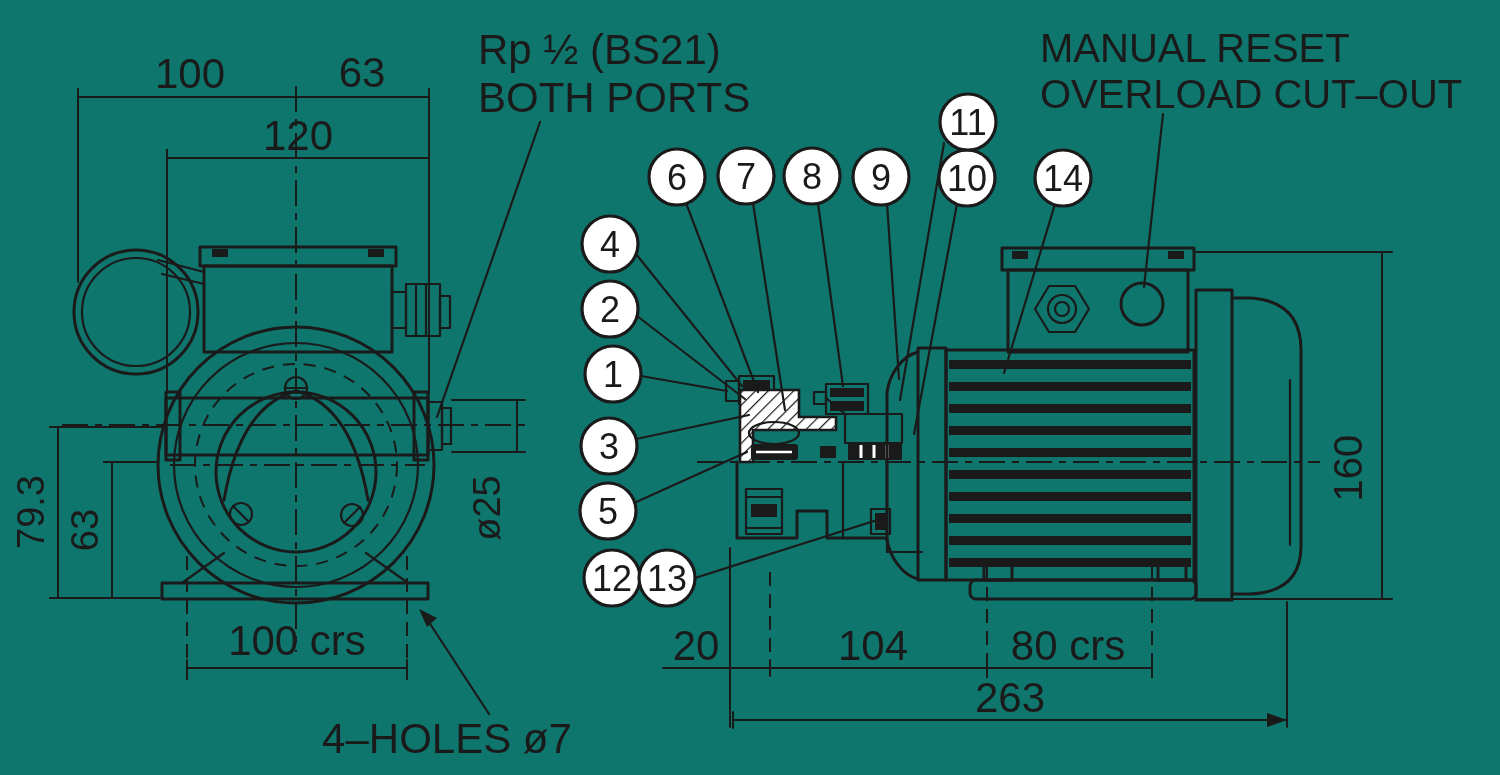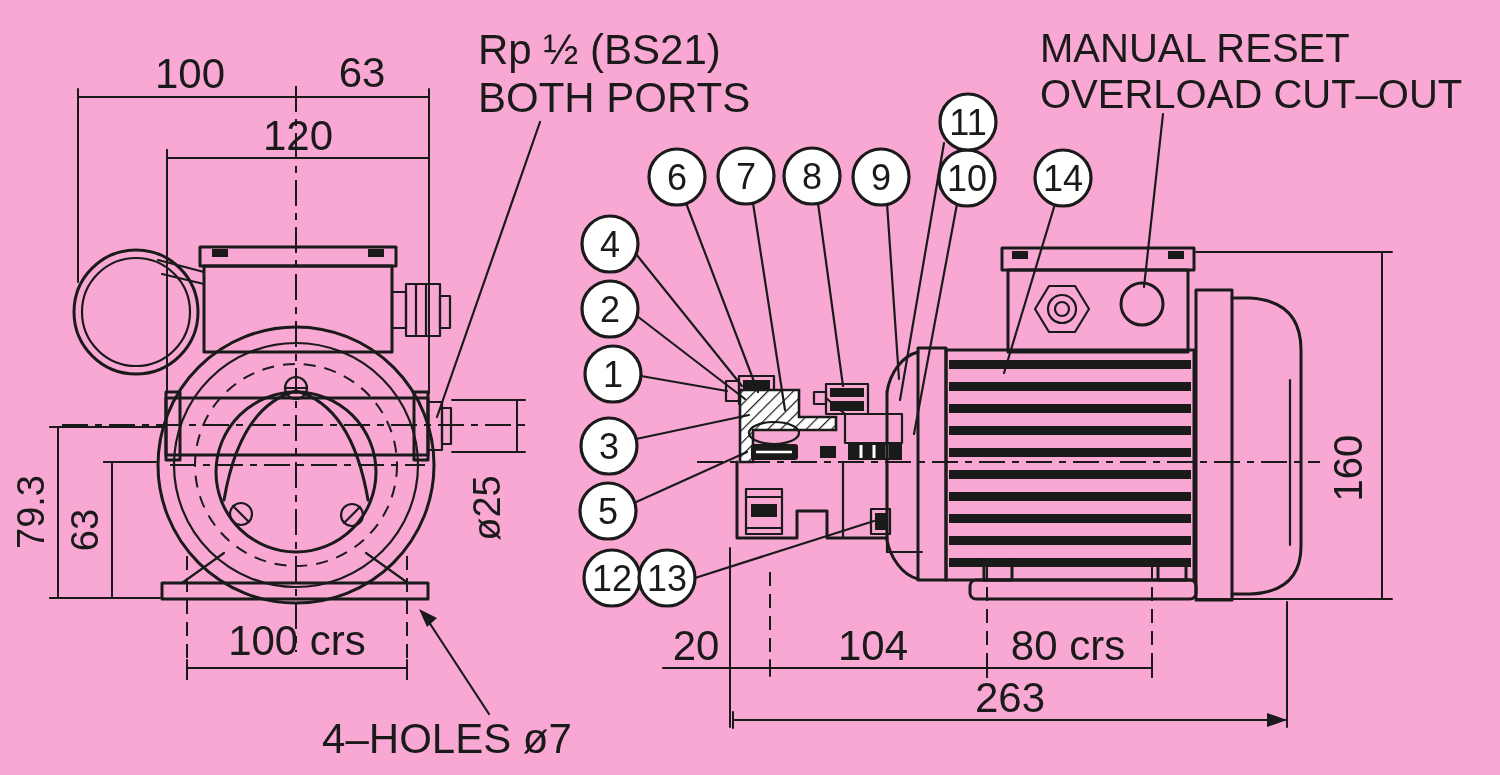--- a/index.html
+++ b/index.html
@@ -1,16 +1,16 @@
 <!DOCTYPE html>
 <html><head>
 <meta charset="utf-8">
 <style>
   html,body { margin:0; padding:0; background:#ffffff; }
-  .stage { width:1500px; height:775px; background:#f9a8d4; position:relative; overflow:hidden; }
+  .stage { width:1500px; height:775px; background:#0f766e; position:relative; overflow:hidden; }
   svg { display:block; }
   .ol   { fill:none; stroke:#1a1a1a; stroke-width:3;   stroke-linecap:round; stroke-linejoin:round; }
   .ol2  { fill:none; stroke:#1a1a1a; stroke-width:2.2; stroke-linecap:round; stroke-linejoin:round; }
   .thin { fill:none; stroke:#1a1a1a; stroke-width:2;   stroke-linecap:round; }
   .ink  { fill:#1a1a1a; stroke:none; }
   .cl   { fill:none; stroke:#1a1a1a; stroke-width:2; stroke-dasharray:26 7 7 7; }
   .dsh  { fill:none; stroke:#1a1a1a; stroke-width:2; stroke-dasharray:14 8; }
   .bolt { fill:none; stroke:#1a1a1a; stroke-width:2; stroke-dasharray:12 9; }
   .txt  { font-family:"Liberation Sans","DejaVu Sans",sans-serif; fill:#1a1a1a; }
   .t42  { font-size:42px; } .t40 { font-size:40px; } .t38 { font-size:38px; } .t36 { font-size:36px; }

